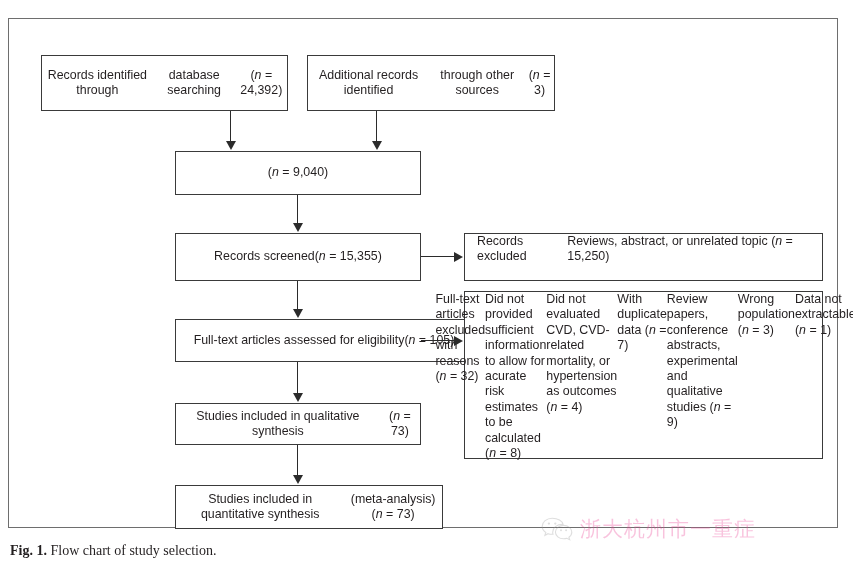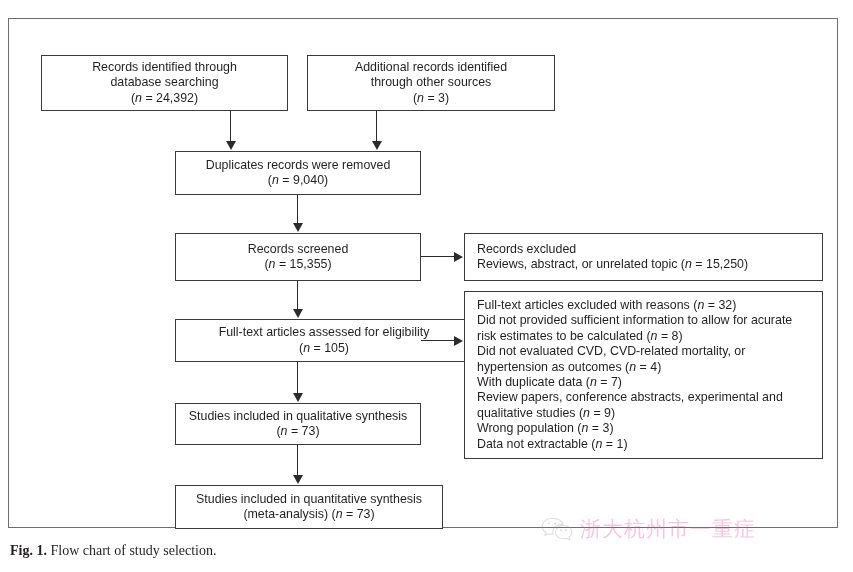--- a/index.html
+++ b/index.html
@@ -28,21 +28,21 @@
     background: #ffffff;
   }
 
   
   .flow-box {
     position: absolute;
     box-sizing: border-box;
     border: 1.3px solid #3a3a3a;
     background: #ffffff;
     display: flex;
-    flex-direction: column;
+    flex-direction: row;
     justify-content: center;
     font-size: 12.4px;
     line-height: 15.4px;
     color: #231f20;
   }
   .flow-box.center { align-items: center; text-align: center; }
   .flow-box.left   { align-items: flex-start; text-align: left; padding-left: 12px; padding-right: 8px; }
   .flow-box .ln { display: block; white-space: pre-wrap; }
 
   em { font-style: italic; }
@@ -149,21 +149,20 @@
     <span class="ln"><span>(</span><em>n</em><span> = 24,392)</span></span>
   </div>
 
   <div class="flow-box center" id="box-other-sources">
     <span class="ln">Additional records identified</span>
     <span class="ln">through other sources</span>
     <span class="ln"><span>(</span><em>n</em><span> = 3)</span></span>
   </div>
 
   <div class="flow-box center" id="box-duplicates">
-    <span class="ln">Duplicates records were removed</span>
     <span class="ln"><span>(</span><em>n</em><span> = 9,040)</span></span>
   </div>
 
   <div class="flow-box center" id="box-screened">
     <span class="ln">Records screened</span>
     <span class="ln"><span>(</span><em>n</em><span> = 15,355)</span></span>
   </div>
 
   <div class="flow-box left" id="box-excluded-1">
     <span class="ln">Records excluded</span>

